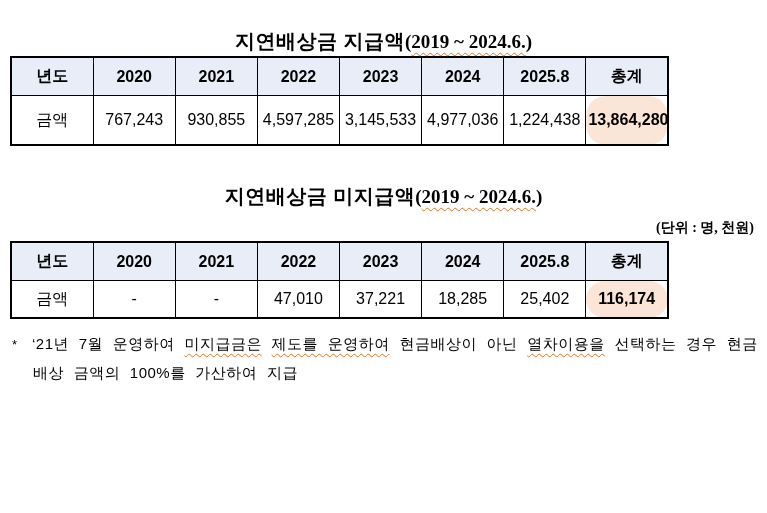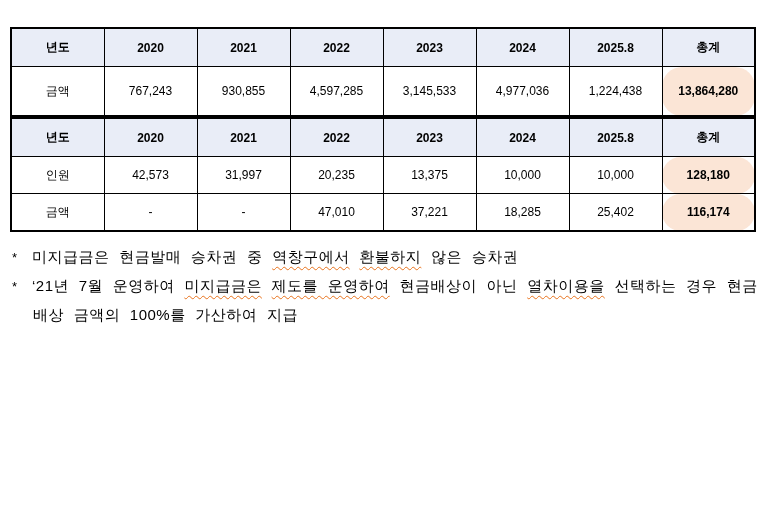--- a/index.html
+++ b/index.html
@@ -37,24 +37,24 @@
     text-align:right;
     font-family:"Liberation Serif","DejaVu Serif",serif;
     font-size:14px;
     font-weight:bold;
     line-height:18px;
     margin:10px 13px 4px 0;
   }
   table.data-table{
     border-collapse:collapse;
     table-layout:fixed;
-    width:746px;
+    width:659px;
     margin-left:10px;
     border:2px solid #000;
-    font-size:12px;
+    font-size:16px;
   }
   table.data-table th,
   table.data-table td{
     border:1px solid #000;
     text-align:center;
     vertical-align:middle;
     padding:0 2px;
     overflow:hidden;
   }
   table.data-table th{
@@ -88,20 +88,23 @@
     text-indent:0;
     font-size:13px;
     margin-right:10px;
   }
 </style>
 </head>
 <body>
 
 <div class="page">
 
+  <div class="doc-title">
+    <span>지연배상금 지급액</span><span class="range-wrap"><span>(</span><span class="squiggle">2019 ~ 2024.6.</span><span>)</span></span>
+  </div>
 
 
   <table class="data-table paid">
     <tbody>
       <tr>
         <th>년도</th>
         <th>2020</th>
         <th>2021</th>
         <th>2022</th>
         <th>2023</th>
@@ -115,59 +118,50 @@
         <td>930,855</td>
         <td>4,597,285</td>
         <td>3,145,533</td>
         <td>4,977,036</td>
         <td>1,224,438</td>
         <td class="total-cell">13,864,280</td>
       </tr>
     </tbody>
   </table>
 
+  <div class="doc-title gap-title">
+    <span>지연배상금 미지급액</span><span class="range-wrap"><span>(</span><span class="squiggle">2019 ~ 2024.6.</span><span>)</span></span>
+  </div>
 
+  <div class="unit-label" style="margin-top:8px;">(단위 : 명, 천원)</div>
 
   <table class="data-table unpaid">
     <tbody>
       <tr>
         <th>년도</th>
         <th>2020</th>
         <th>2021</th>
         <th>2022</th>
         <th>2023</th>
         <th>2024</th>
         <th>2025.8</th>
         <th>총계</th>
-      </tr>
-      <tr>
-        <td>인원</td>
-        <td>42,573</td>
-        <td>31,997</td>
-        <td>20,235</td>
-        <td>13,375</td>
-        <td>10,000</td>
-        <td>10,000</td>
-        <td class="total-cell">128,180</td>
       </tr>
       <tr>
         <td>금액</td>
         <td>-</td>
         <td>-</td>
         <td>47,010</td>
         <td>37,221</td>
         <td>18,285</td>
         <td>25,402</td>
         <td class="total-cell">116,174</td>
       </tr>
     </tbody>
   </table>
 
   <div class="footnotes">
     <p class="footnote">
-      <span class="marker">*</span><span>미지급금은 현금발매 승차권 중 </span><span class="squiggle">역창구에서</span><span> </span><span class="squiggle">환불하지</span><span> 않은 승차권</span>
-    </p>
-    <p class="footnote">
       <span class="marker">*</span><span>‘21년 7월 운영하여 </span><span class="squiggle">미지급금은</span><span> </span><span class="squiggle">제도를 운영하여</span><span> 현금배상이 아닌 </span><span class="squiggle">열차이용을</span><span> 선택하는 경우 현금배상 금액의 100%를 가산하여 지급</span>
     </p>
   </div>
 
 </div>
 
 </body></html>

